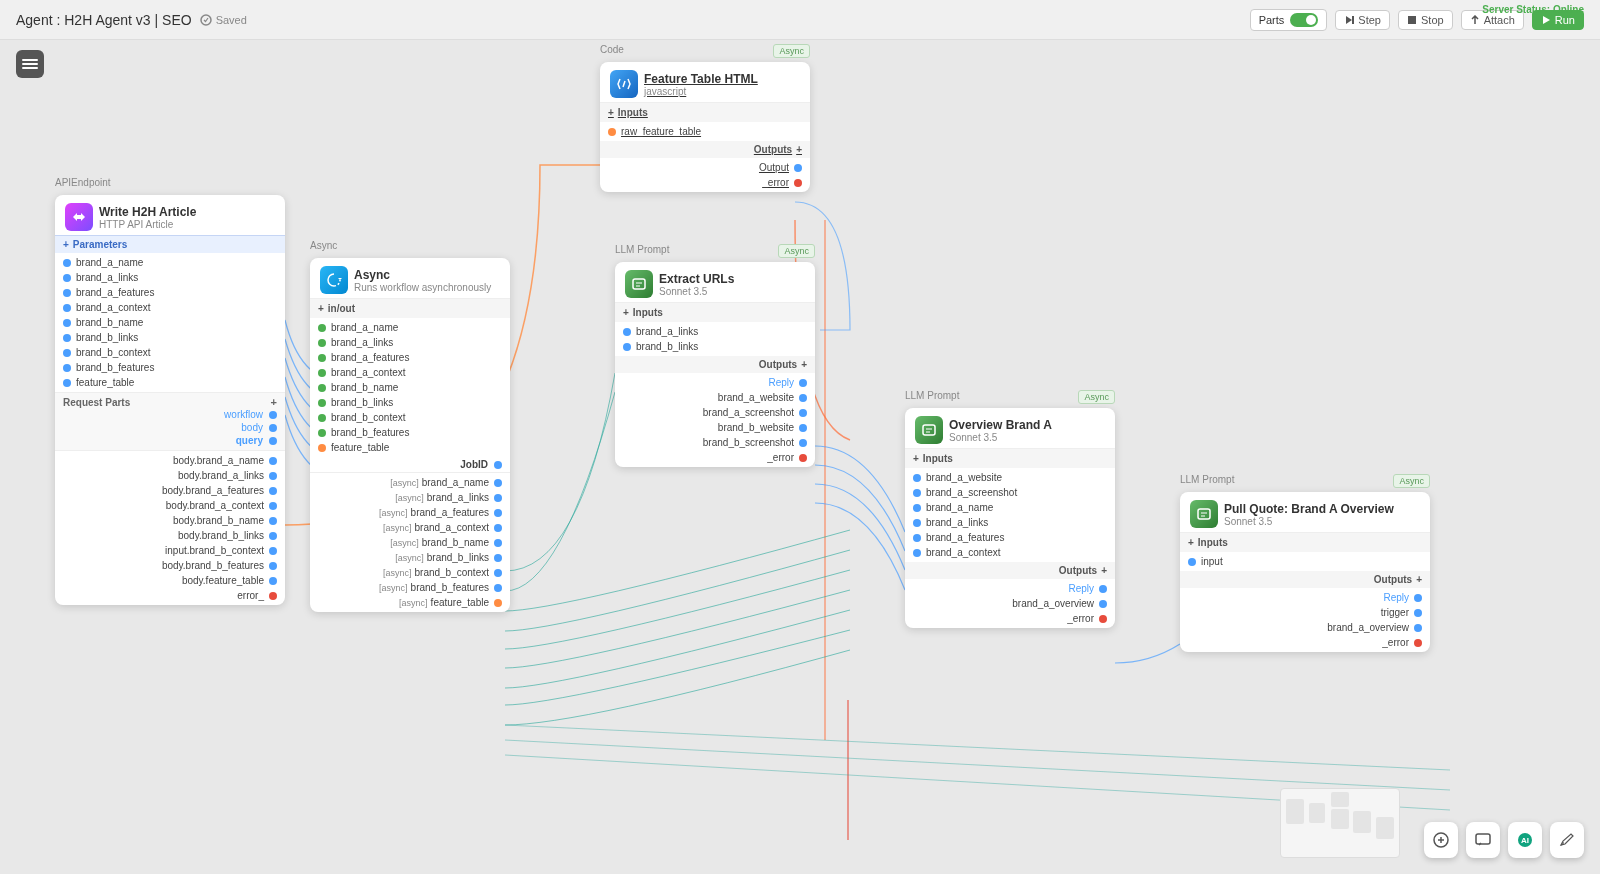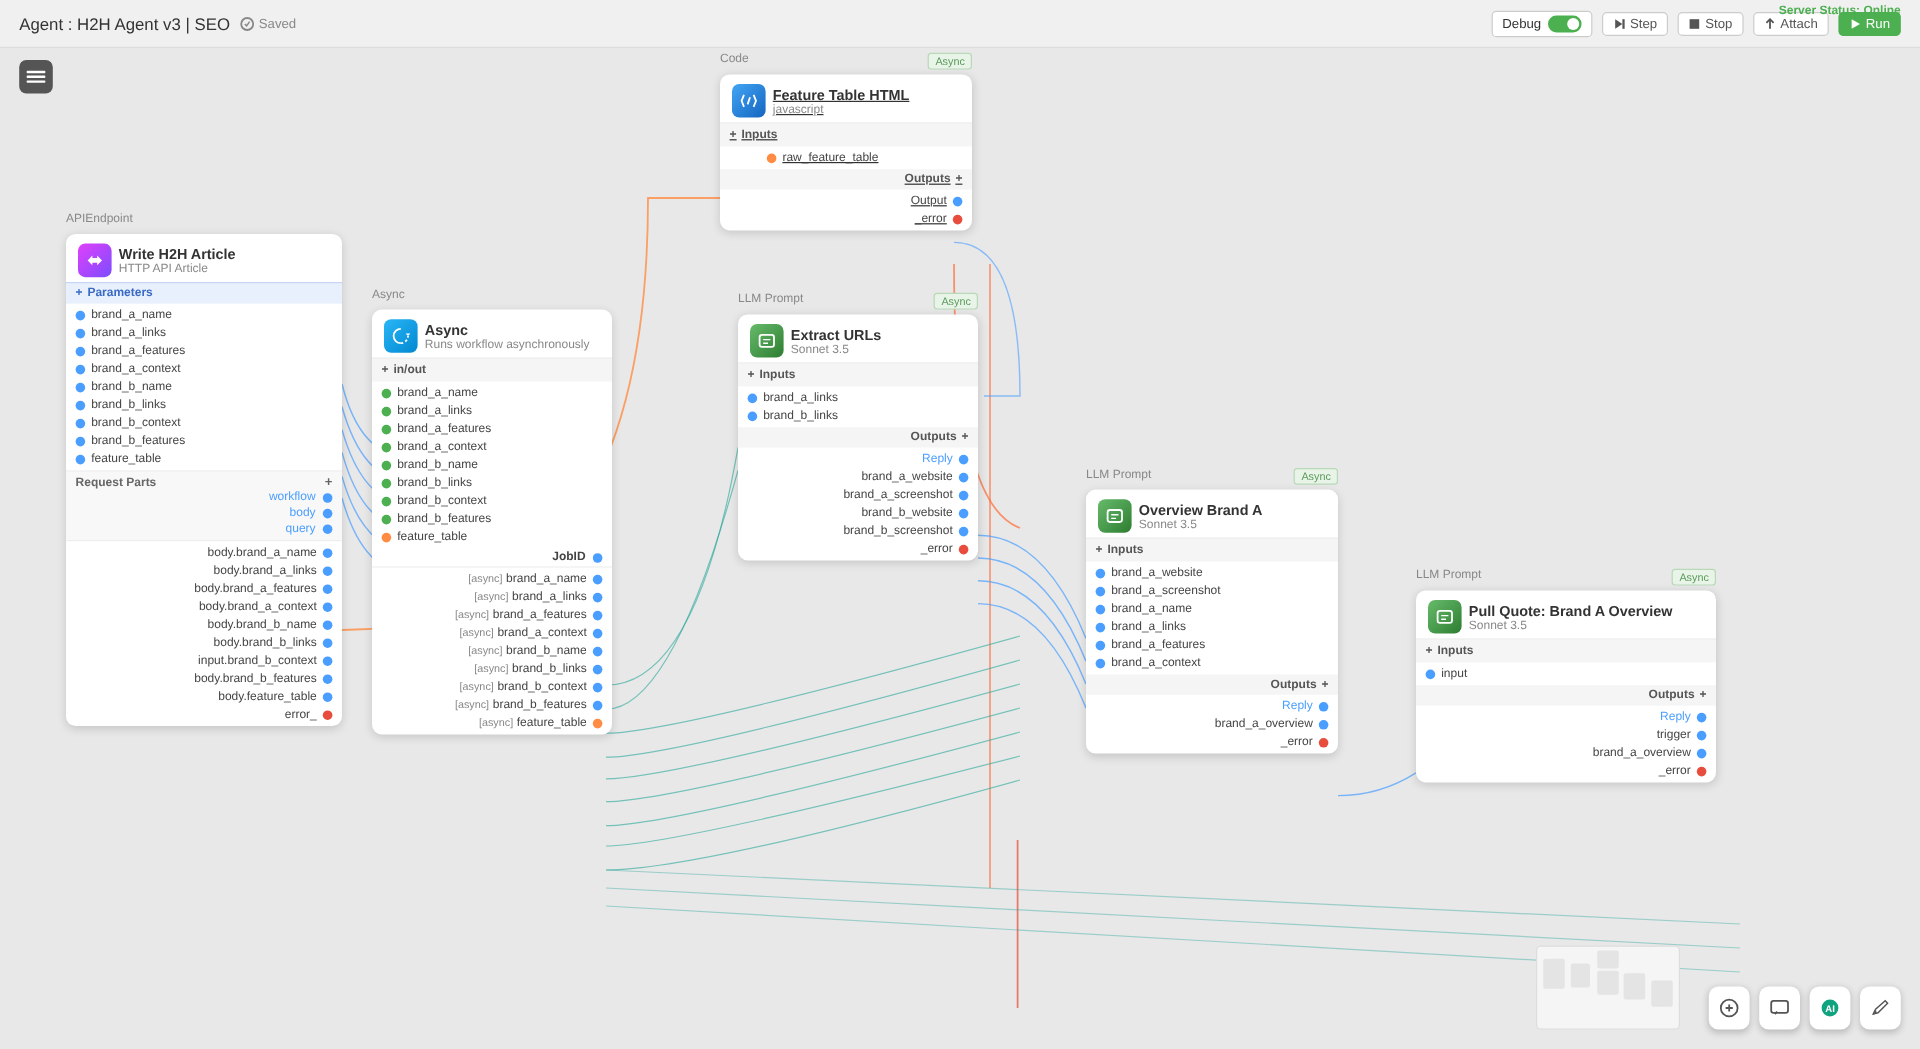--- a/index.html
+++ b/index.html
@@ -332,21 +332,21 @@
     <div class="saved-badge">
       <svg width="12" height="12" viewBox="0 0 12 12" fill="#888">
           <circle cx="6" cy="6" r="5" fill="none" stroke="#888" stroke-width="1.5"></circle>
           <path d="M4 6l1.5 1.5L8 4" stroke="#888" stroke-width="1.2" fill="none"></path>
         </svg>
       <span>Saved</span>
     </div>
   </div>
   <div class="topbar-right">
     <div class="debug-toggle">
-      <span>Debug</span>
+      <span>Parts</span>
       <div class="toggle-pill"></div>
     </div>
     <button class="tb-btn">
       <svg width="10" height="10" viewBox="0 0 10 10">
           <polygon points="2,1 8,5 2,9" fill="#555"></polygon>
           <rect x="8" y="1" width="2" height="8" fill="#555"></rect>
         </svg>
       <span>Step</span>
     </button>
     <button class="tb-btn">
@@ -487,21 +487,21 @@
       </div>
       <div class="rp-item">
           <span style="color:#4a9eff; font-weight:500;">workflow</span>
           <div class="port-dot dot-blue" style="margin-left:6px;"></div>
         </div>
       <div class="rp-item">
           <span style="color:#4a9eff; font-weight:500;">body</span>
           <div class="port-dot dot-blue" style="margin-left:6px;"></div>
         </div>
       <div class="rp-item">
-          <span style="color:#4a9eff; font-weight:400;">query</span>
+          <span style="color:#4a9eff; font-weight:700;">query</span>
           <div class="port-dot dot-blue" style="margin-left:6px;"></div>
         </div>
     </div>
 
     <div style="padding:2px 0; border-top:1px solid #eee;">
       <div class="port-row right-port">
           <span>body.brand_a_name</span>
           <div class="port-dot dot-blue"></div>
         </div>
       <div class="port-row right-port">
@@ -659,21 +659,21 @@
       </div>
       <div>
         <div class="node-title">Feature Table HTML</div>
         <div class="node-subtitle">javascript</div>
       </div>
     </div>
     <div class="section-header">
       <span>+</span>
       <span>Inputs</span>
     </div>
-    <div style="padding:2px 0;margin-left:31px;">
+    <div style="padding:2px 0;">
       <div class="port-row">
           <div class="port-dot dot-orange"></div>
           <span>raw_feature_table</span>
         </div>
     </div>
     <div class="outputs-header">
       <span>Outputs</span>
       <span style="margin-left:4px; cursor:pointer;">+</span>
     </div>
     <div style="padding:2px 0;">

